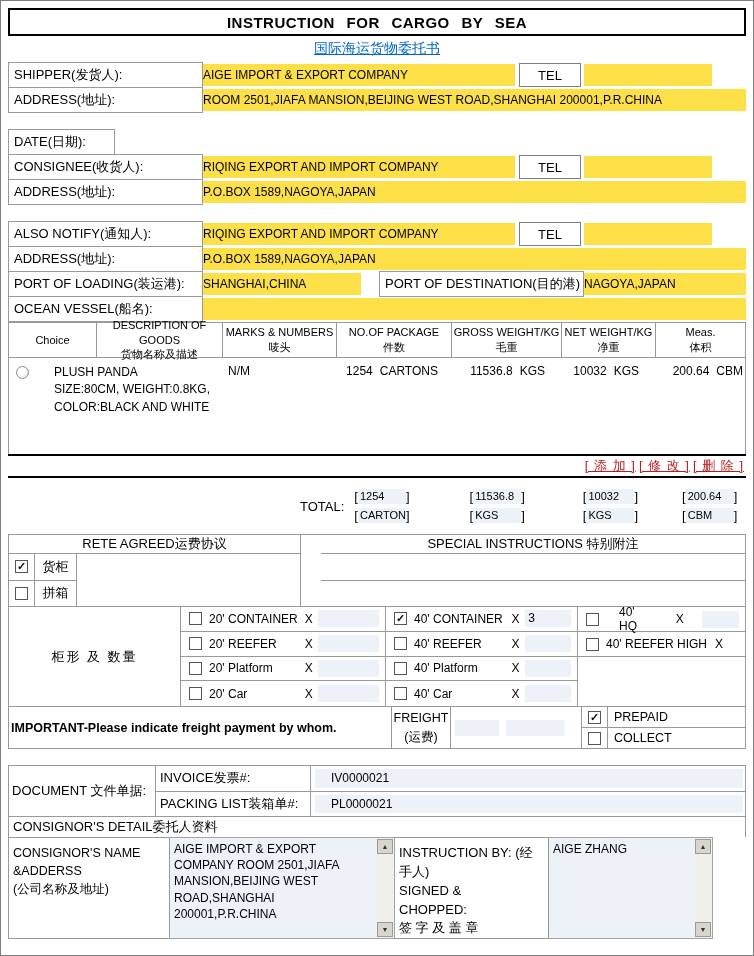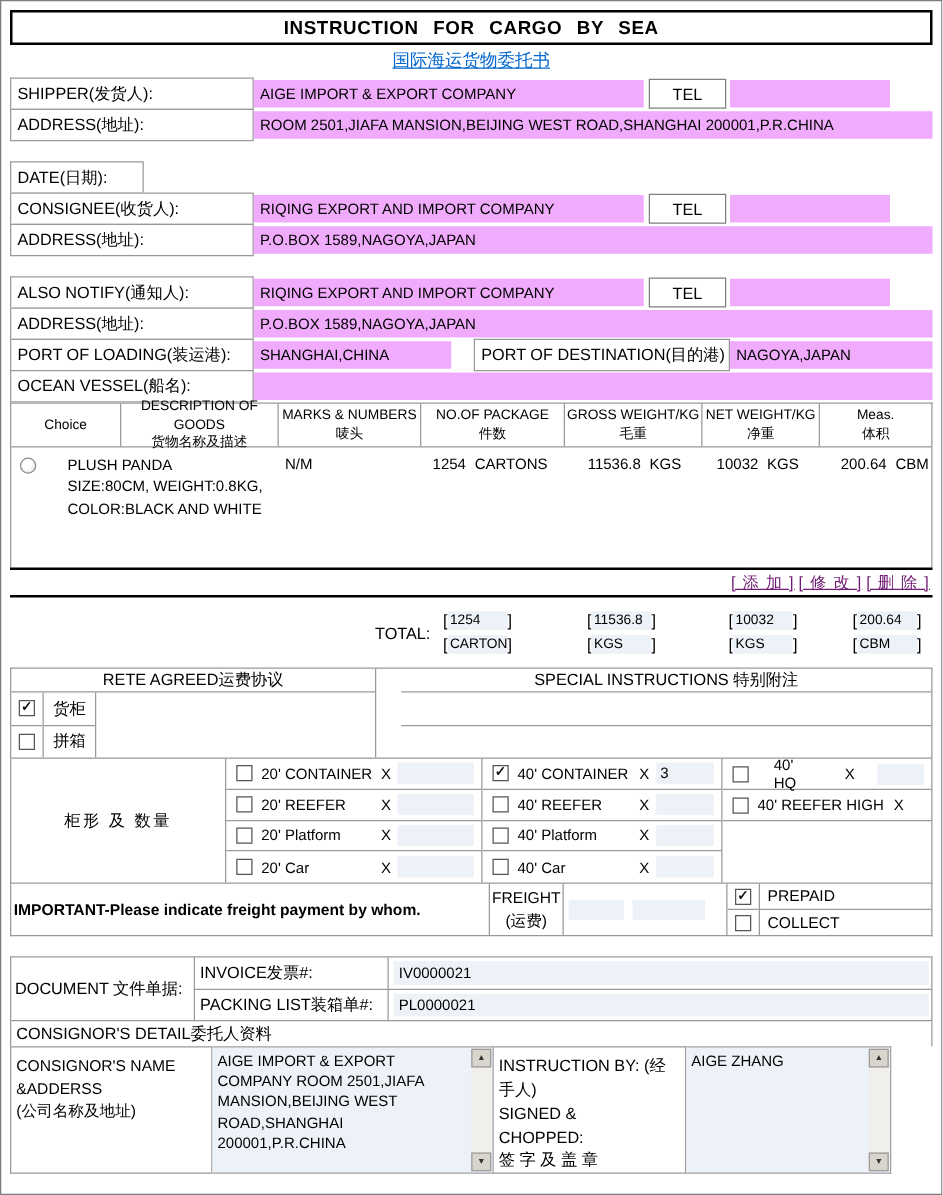--- a/index.html
+++ b/index.html
@@ -9,21 +9,21 @@
 
   .titlebox { height:28px; border:2px solid #000; display:flex; align-items:center; justify-content:center;
               font-weight:bold; font-size:15px; word-spacing:7px; letter-spacing:.5px; }
   .subtitle { height:26px; display:flex; align-items:center; justify-content:center; }
   .subtitle a { color:#0066cc; font-size:14px; text-decoration:underline; cursor:pointer; }
 
   .grp .frow + .frow { margin-top:-1px; }
   .frow { display:flex; height:26px; }
   .lbl { border:1px solid #999; display:flex; align-items:center; padding-left:5px; font-size:13px; background:#fff; }
   .w195 { width:195px; } .w107 { width:107px; }
-  .inp { background:#f0abfc; display:flex; align-items:center; padding-left:5px; font-size:12px; margin:2px 0; }
+  .inp { background:#fde047; display:flex; align-items:center; font-size:12px; margin:2px 0; }
   .vinp { width:312px; } .telinp { width:128px; margin-left:3px; } .dateinp { width:155px; }
   .portinp { width:158px; } .flex1 { flex:1; }
   .telbox { width:62px; border:1px solid #7f7f7f; display:flex; align-items:center; justify-content:center;
             font-size:13px; margin:1px 0 1px 4px; background:#fff; cursor:pointer; }
   .spacer18 { width:18px; } .destlbl { width:205px; border:1px solid #999; display:flex; align-items:center;
             padding-left:5px; font-size:13px; }
   .gap16 { height:16px; }
 
   
   .gtable { border:1px solid #999; border-bottom:none; }
@@ -38,21 +38,21 @@
   .radio { width:13px; height:13px; border-radius:50%; border:1px solid #8b8b8b;
            background:radial-gradient(circle at 35% 35%, #fff 40%, #d9d9d9); cursor:pointer; }
   .gc-desc { width:178px; font-size:12px; line-height:1.45; padding-left:8px; }
   .gc-marks { width:114px; font-size:12px; padding-left:4px; }
   .gc-num { font-size:12px; display:flex; justify-content:flex-end; gap:7px; align-items:flex-start; }
   .gcp { width:115px; padding-right:15px; } .gcg { width:110px; padding-right:18px; }
   .gcn { width:94px; padding-right:18px; } .gcme { flex:1; padding-right:2px; }
 
   .actions { border-top:2px solid #000; border-bottom:2px solid #000; height:24px; display:flex; align-items:center;
              justify-content:flex-end; padding-right:2px; }
-  .actions a { color:#701a75; font-size:13px; text-decoration:underline; margin-left:3px; letter-spacing:1px; cursor:pointer; }
+  .actions a { color:#b91c1c; font-size:13px; text-decoration:underline; margin-left:3px; letter-spacing:1px; cursor:pointer; }
 
   
   .totals { height:56px; display:flex; align-items:center; }
   .tlabel { margin-left:292px; font-size:13px; }
   .bgroup { display:flex; flex-direction:column; gap:4px; }
   .g1 { margin-left:10px; } .g2 { margin-left:60px; } .g3 { margin-left:58px; } .g4 { margin-left:44px; }
   .bline { display:flex; align-items:center; font-size:13px; }
   .binp { width:48px; height:15px; background:#edf2f8; font-size:11px; padding-left:2px; line-height:14px; overflow:hidden; }
 
   
@@ -102,21 +102,21 @@
   .f-pay > div { flex:1; display:flex; align-items:center; padding-left:6px; font-size:12.5px; }
   .f-pay > div:first-child { border-bottom:1px solid #999; }
 
   
   .dsec { display:flex; border:1px solid #999; height:52px; }
   .d-label { width:147px; border-right:1px solid #999; display:flex; align-items:center; padding-left:3px; font-size:13px; }
   .d-body { flex:1; display:flex; flex-direction:column; }
   .d-row { flex:1; display:flex; }
   .d-row:first-child { border-bottom:1px solid #999; }
   .d-rlabel { width:155px; border-right:1px solid #999; display:flex; align-items:center; padding-left:4px; font-size:13px; }
-  .d-rinp { flex:1; background:#edf2f8; margin:3px 2px 3px 4px; display:flex; align-items:center; padding-left:4px; font-size:12px; }
+  .d-rinp { flex:1; background:#edf2f8; margin:3px 2px 3px 4px; display:flex; align-items:center; padding-left:16px; font-size:12px; }
 
   .chead { border:1px solid #999; border-top:none; border-bottom:none; height:20px; display:flex; align-items:center;
            padding-left:4px; font-size:13px; }
   .bsec { display:flex; height:102px; }
   .b-lbl { border:1px solid #999; padding:6px 4px; font-size:12.5px; line-height:1.45; }
   .b-lbl1 { width:162px; }
   .b-lbl2 { width:154px; border-left:none; font-size:13px; }
   .b-ta { background:#edf2f8; border:1px solid #a3a3a3; border-left:none; position:relative;
           padding:3px 21px 3px 4px; font-size:12px; line-height:1.35; overflow:hidden; cursor:text; }
   .b-ta1 { width:225px; } .b-ta2 { width:164px; margin-right:4px; }

